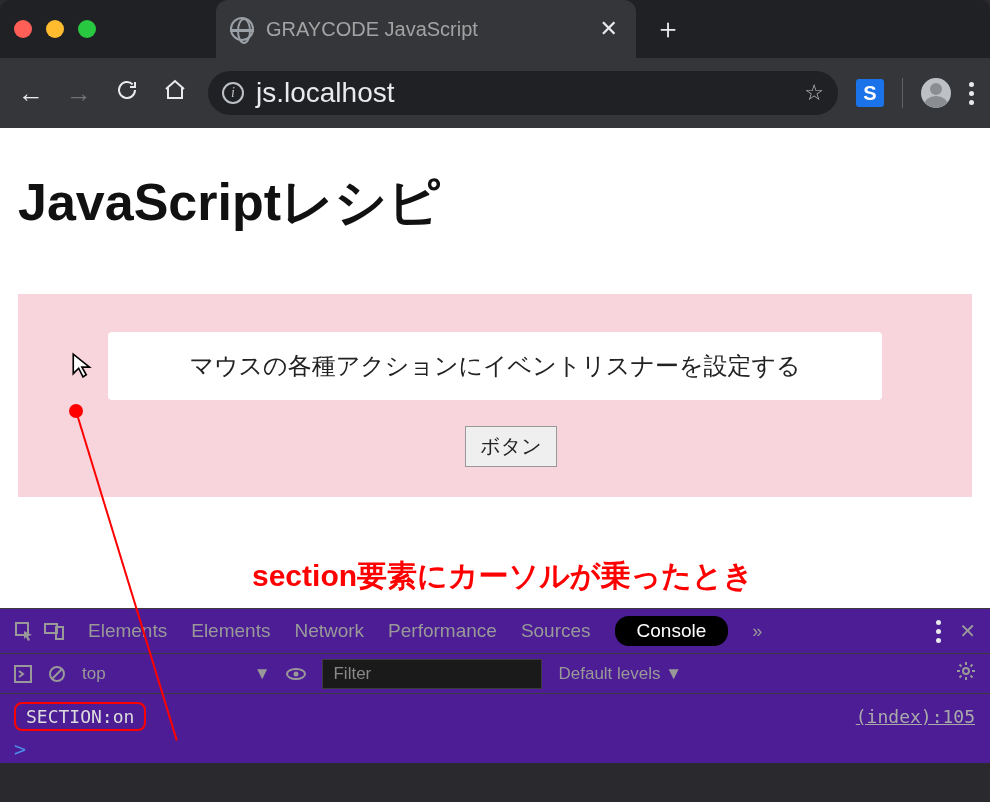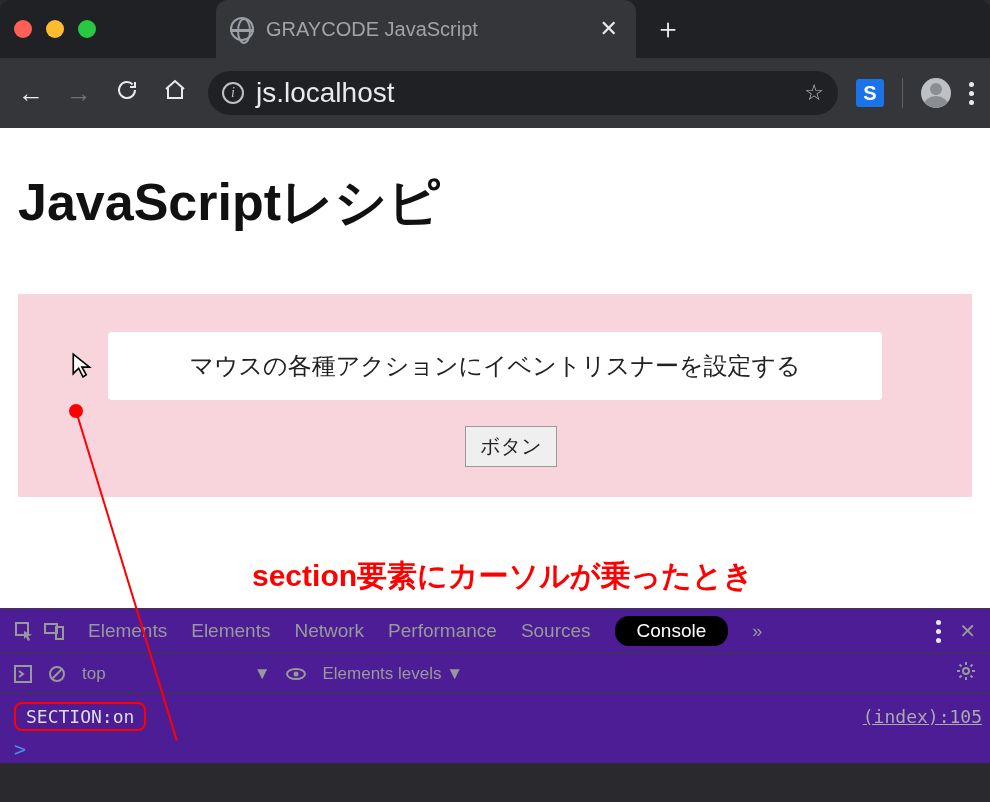--- a/index.html
+++ b/index.html
@@ -164,21 +164,21 @@
   .dt-tab.active { background:#000; color:#fff; padding:4px 22px; border-radius:14px;}
   .dt-more{cursor:pointer;}
   .dt-right{margin-left:auto;display:flex;gap:18px;align-items:center;}
   .dt-toolbar{
     height:40px; display:flex; align-items:center; gap:16px; padding:0 14px;
     border-bottom:1px solid #3c3c3c; font-family:-apple-system,Arial,sans-serif; color:#999; font-size:17px;
   }
   .dt-toolbar .ctx{display:flex;align-items:center;gap:8px;}
   .dt-toolbar .filter{background:#1a1a1a; border:1px solid #3c3c3c; padding:4px 10px; width:220px; color:#888;}
   .dt-console {
-    padding: 8px 8px 4px 14px;
+    padding: 8px 15px 4px 14px;
     display:flex; justify-content:space-between; align-items:center;
   }
   .log-msg {
     color:#ddd;
     border:2px solid #ff0000; border-radius:8px; padding:2px 10px;
   }
   .log-src { color:#aaa; text-decoration: underline; cursor:pointer;}
   .prompt { color:#4d8be8; padding:2px 14px; font-size:20px;}
 </style>
 </head>
@@ -284,21 +284,22 @@
         <line x1="4" y1="14" x2="14" y2="4" stroke="#999" stroke-width="2"></line>
       </svg>
     <div class="ctx">
       <span>top</span>
       <span style="margin-left:140px;">▼</span>
     </div>
     <svg width="20" height="20">
         <ellipse cx="10" cy="10" rx="9" ry="5" fill="none" stroke="#999" stroke-width="2"></ellipse>
         <circle cx="10" cy="10" r="2.5" fill="#999"></circle>
       </svg>
-    <div>Elements levels ▼</div>
+    <div class="filter">Filter</div>
+    <div>Default levels ▼</div>
     <div style="margin-left:auto;">
       <svg width="20" height="20">
           <circle cx="10" cy="10" r="3" fill="none" stroke="#999" stroke-width="2"></circle>
           <path d="M10 1v3M10 16v3M1 10h3M16 10h3M3.5 3.5l2 2M14.5 14.5l2 2M16.5 3.5l-2 2M5.5 14.5l-2 2" stroke="#999" stroke-width="2"></path>
         </svg>
     </div>
   </div>
 
   <div class="dt-console">
     <span class="log-msg">SECTION:on</span>

